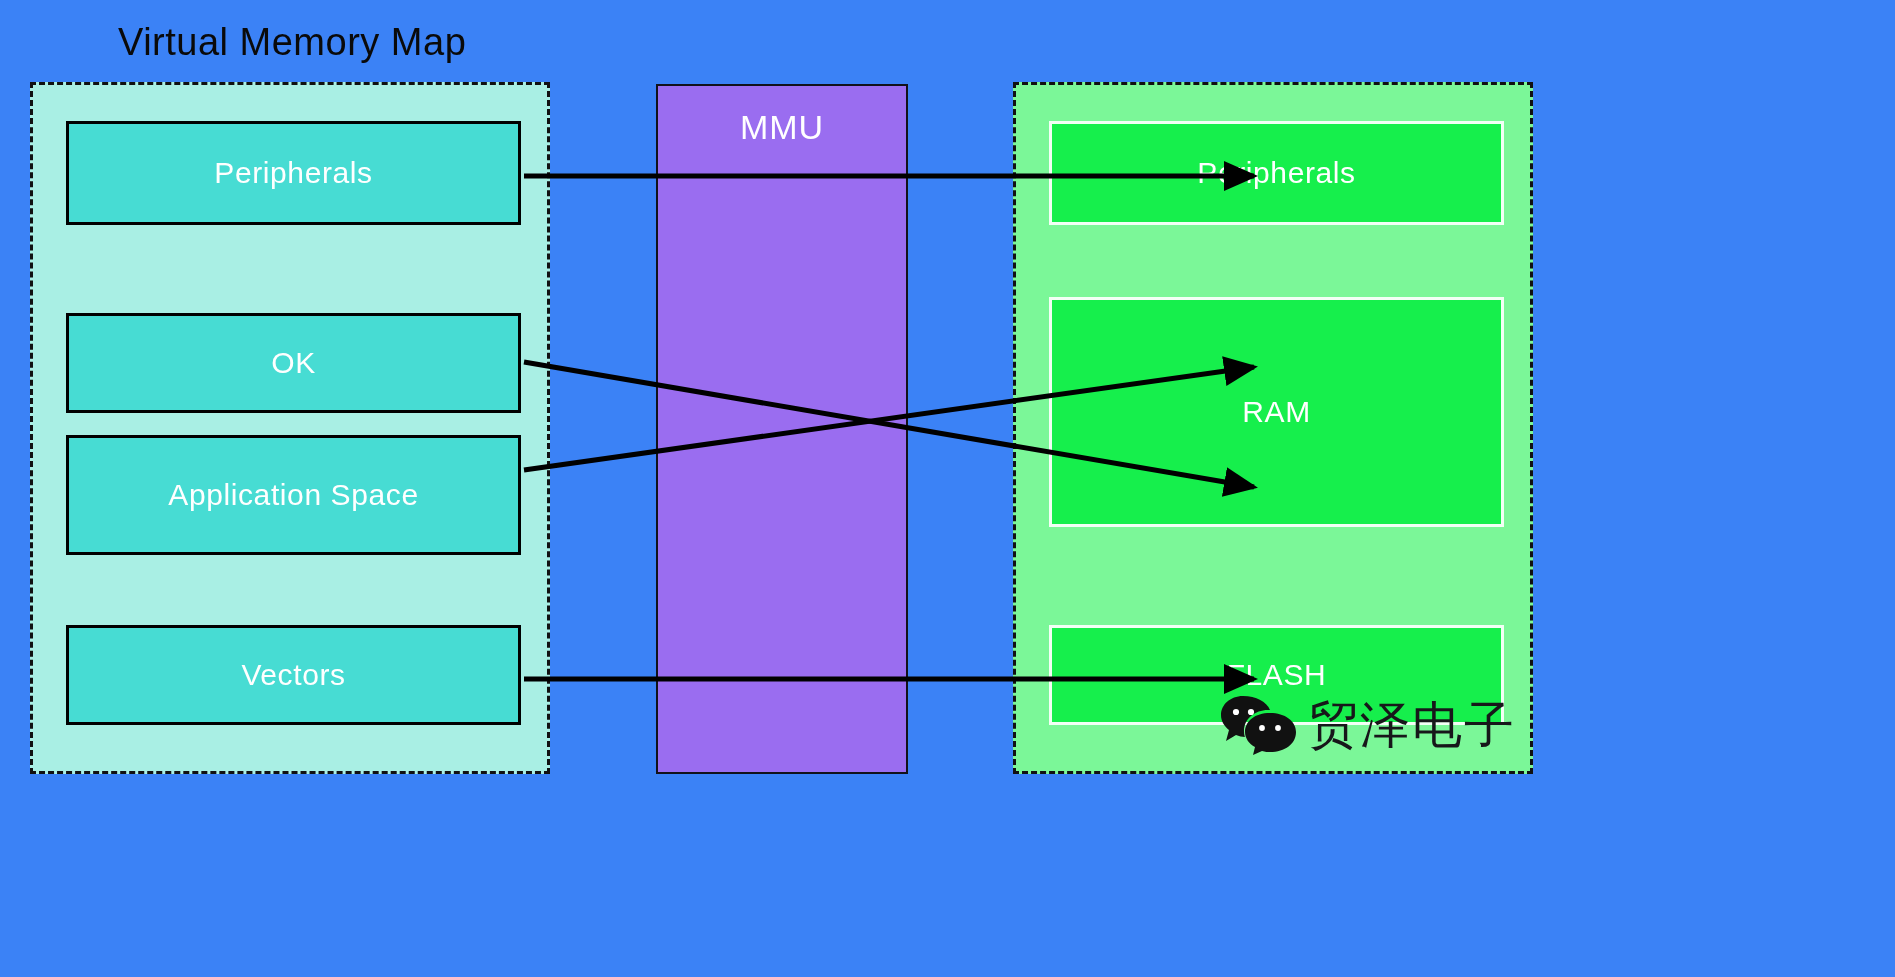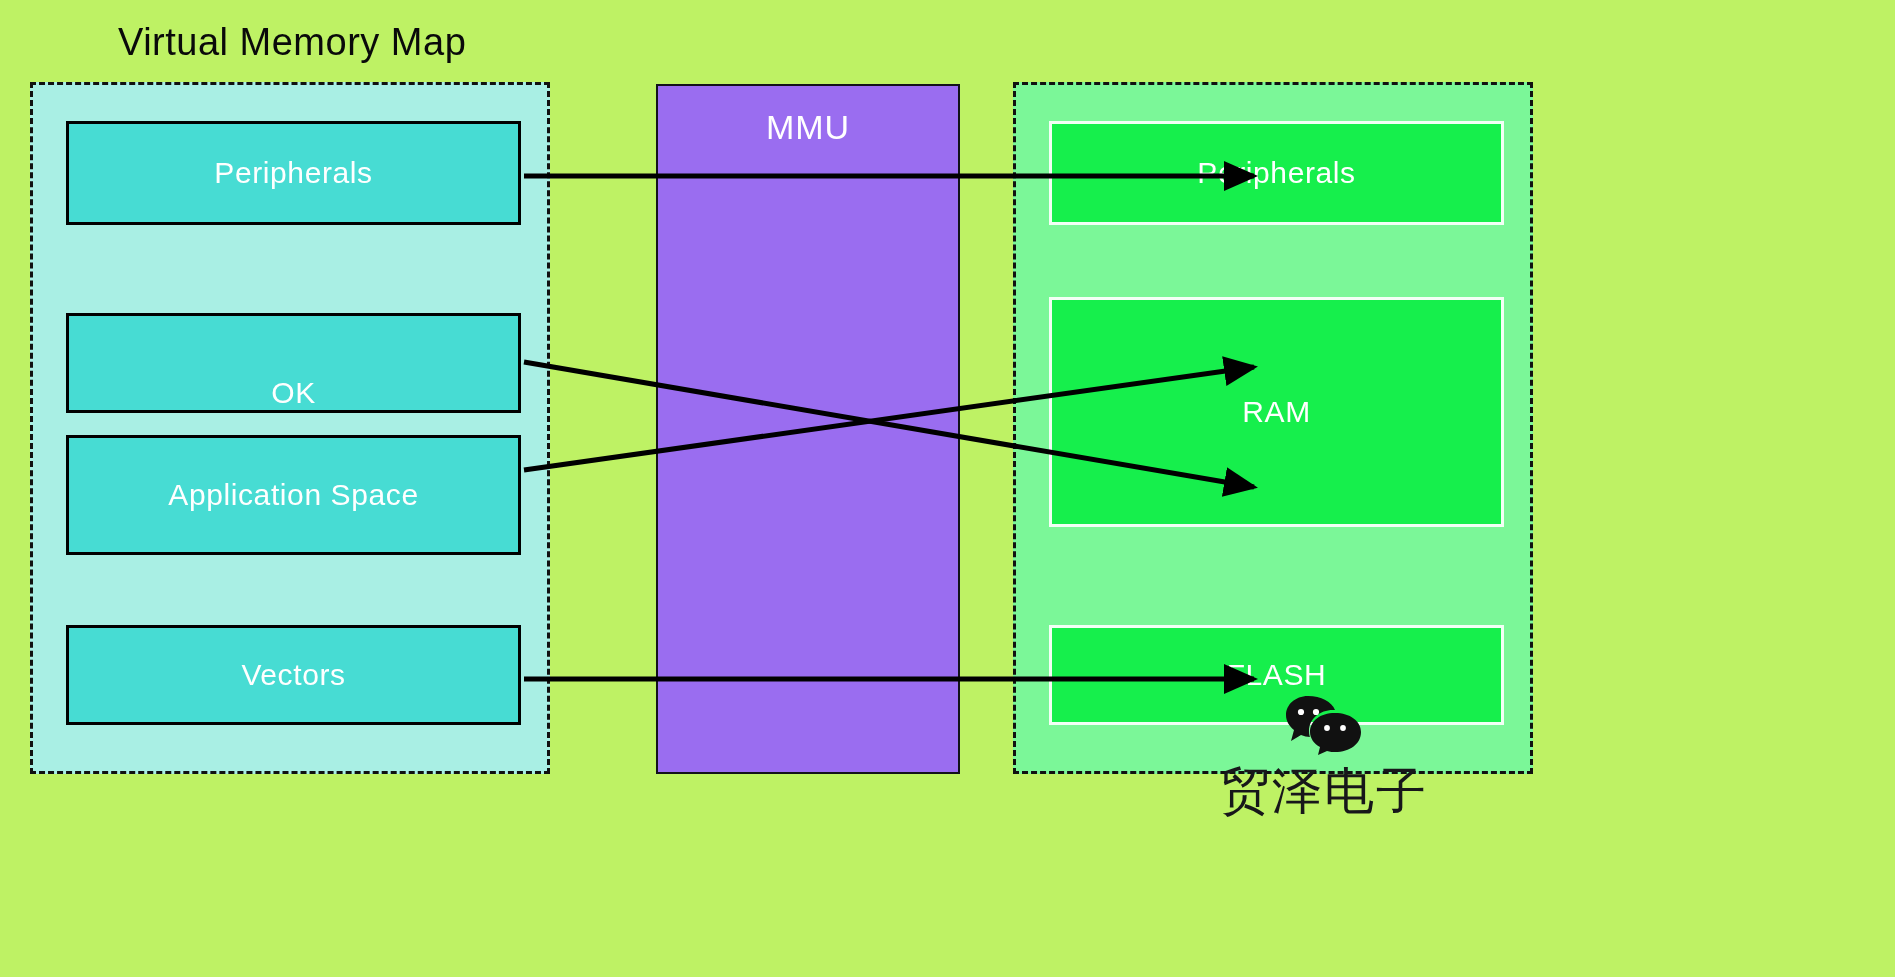--- a/index.html
+++ b/index.html
@@ -8,21 +8,21 @@
     padding: 0;
     background: #ffffff;
   }
   body {
     font-family: "Liberation Sans", sans-serif;
   }
   #stage {
     position: relative;
     width: 1895px;
     height: 977px;
-    background: #bef264;
+    background: #3b82f6;
     overflow: hidden;
   }
 
   
   .diagram-title {
     position: absolute;
     left: 118px;
     top: 22px;
     font-size: 38px;
     line-height: 1.1;
@@ -51,21 +51,21 @@
     width: 520px;
     height: 692px;
     background: #7bf798;
   }
 
   
   #mmu-block {
     position: absolute;
     left: 656px;
     top: 84px;
-    width: 304px;
+    width: 252px;
     height: 690px;
     box-sizing: border-box;
     background: #9a6df0;
     border: 2px solid #12121a;
     color: #ffffff;
   }
   #mmu-label {
     position: absolute;
     left: 0;
     right: 0;
@@ -95,21 +95,21 @@
   }
   .block.physical {
     background: #16ef4c;
     left: 33px;
     width: 455px;
     border-color: #f2fff5;
   }
 
   
   #vblock-peripherals { top: 36px;  height: 104px; }
-  #vblock-ok          { top: 228px; height: 100px; align-items: flex-end; }
+  #vblock-ok          { top: 228px; height: 100px; }
   #vblock-appspace    { top: 350px; height: 120px;  }
   #vblock-vectors     { top: 540px; height: 100px; }
 
   
   #pblock-peripherals { top: 36px;  height: 104px; }
   #pblock-ram         { top: 212px; height: 230px; }
   #pblock-flash       { top: 540px; height: 100px; }
 
   
   #arrows {
@@ -122,21 +122,20 @@
   }
 
   
   #watermark {
     position: absolute;
     left: 1220px;
     top: 694px;
     display: flex;
     align-items: center;
     gap: 10px;
-    flex-direction: column;
   }
   #watermark-text {
     font-size: 50px;
     color: #17171a;
     font-family: "DejaVu Sans", sans-serif;
     letter-spacing: 2px;
     line-height: 1;
   }
   .wechat-bubbles {
     position: relative;

